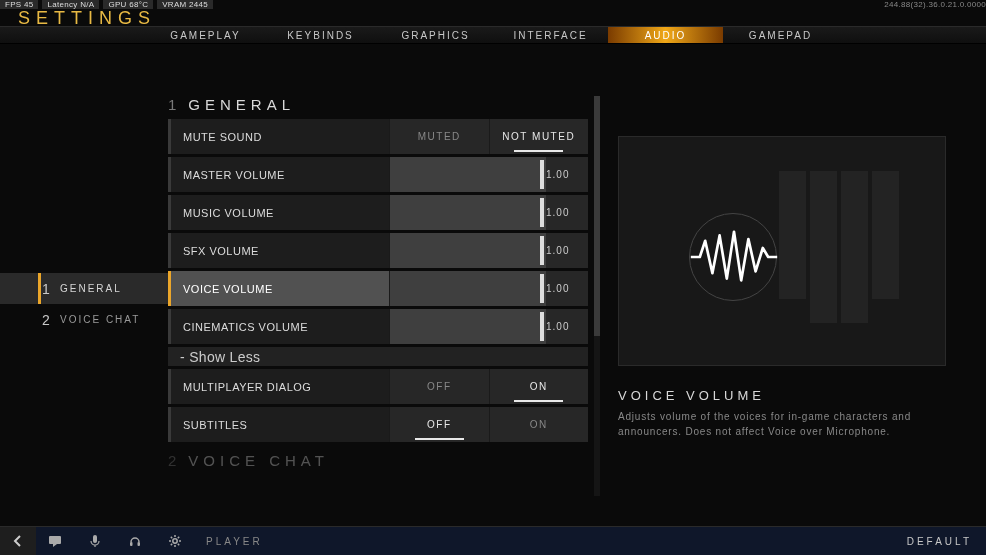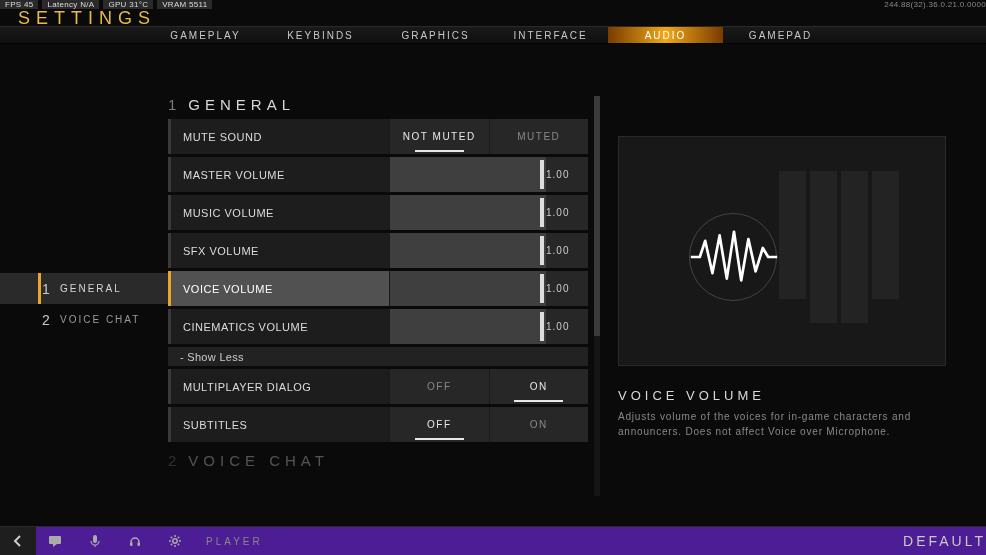--- a/index.html
+++ b/index.html
@@ -29,52 +29,52 @@
 .row-label{flex:0 0 218px;padding-left:12px;font-size:11px;letter-spacing:.5px;color:#dcdcdc}
 .row.sel .row-label{color:#fff}
 .toggle{flex:1;display:flex;height:100%}
 .toggle .opt{flex:1;display:flex;align-items:center;justify-content:center;background:#272727;font-size:10px;letter-spacing:1.5px;color:#888;cursor:pointer;position:relative;border-left:1px solid #1a1a1a}
 .toggle .opt.on{color:#e8e8e8}
 .toggle .opt.on::after{content:"";position:absolute;bottom:2px;left:25%;right:25%;height:2px;background:#e8e8e8}
 .slider{flex:1;display:flex;align-items:center;height:100%;background:#272727;padding-right:8px;border-left:1px solid #1a1a1a}
 .track{flex:1;height:100%;position:relative;background:linear-gradient(90deg,#3f3f3f 0%,#3f3f3f 100%)}
 .thumb{position:absolute;top:3px;bottom:3px;width:4px;background:#ddd;right:2px}
 .val{width:34px;text-align:left;font-size:10px;color:#ccc;letter-spacing:1px}
-.showless{height:19px;background:#222;display:flex;align-items:center;padding-left:12px;font-size:11px;color:#ccc;text-transform:none;cursor:pointer;letter-spacing:.3px}
+.showless{height:19px;background:#222;display:flex;align-items:center;padding-left:12px;font-size:14px;color:#ccc;text-transform:none;cursor:pointer;letter-spacing:.3px}
 .sec2{margin-top:10px;display:flex;align-items:baseline;gap:10px;opacity:.35}
 .scrollbar{position:absolute;right:-12px;top:48px;width:6px;height:400px;background:#151515}
 .scrollbar .handle{position:absolute;top:0;width:100%;height:240px;background:#3a3a3a}
 .detail{flex:1;padding:88px 40px 0 30px}
 .art{height:230px;background:#181818;position:relative;border:1px solid #2a2a2a;overflow:hidden}
 .sound-icon{position:absolute;left:70px;top:80px;width:90px;height:80px}
 .sound-circle{position:absolute;width:88px;height:88px;border:1px solid #444;border-radius:50%;top:-4px;left:0}
 .logo-stripes{position:absolute;right:46px;top:34px;width:120px;height:160px;display:flex;gap:4px;opacity:.15}
 .logo-stripes div{flex:1;background:#666}
 .logo-stripes div:nth-child(1){height:80%}
 .logo-stripes div:nth-child(2){height:95%}
 .logo-stripes div:nth-child(3){height:95%}
 .logo-stripes div:nth-child(4){height:80%}
 .detail-title{margin-top:22px;font-size:13px;letter-spacing:4px;color:#d8d8d8}
 .detail-desc{margin-top:6px;font-size:10px;letter-spacing:.8px;color:#888;line-height:1.5;text-transform:none}
-.bottombar{position:absolute;bottom:0;left:0;right:0;height:29px;background:#4c1d95;border-top:1px solid #2a2a2a;display:flex;align-items:center}
+.bottombar{position:absolute;bottom:0;left:0;right:0;height:29px;background:#0f172a;border-top:1px solid #2a2a2a;display:flex;align-items:center}
 .back{width:36px;height:100%;display:flex;align-items:center;justify-content:center;background:#1e1e1e;cursor:pointer;margin-right:12px}
 .bicons{display:flex;gap:26px;align-items:center}
 .bicon{width:14px;height:14px;color:#aaa;cursor:pointer;position:relative}
 .player{margin-left:24px;font-size:10px;letter-spacing:3px;color:#888;cursor:pointer}
-.default{margin-left:auto;font-size:14px;letter-spacing:3px;color:#c8c8c8;cursor:pointer}
+.default{margin-left:auto;margin-right:14px;font-size:10px;letter-spacing:3px;color:#c8c8c8;cursor:pointer}
 svg{display:block}
 </style>
 </head>
 <body>
 
 <div class="perfbar">
   <span class="chip">FPS 45</span>
   <span class="chip">Latency N/A</span>
-  <span class="chip">GPU 31°C</span>
-  <span class="chip">VRAM 5511</span>
+  <span class="chip">GPU 68°C</span>
+  <span class="chip">VRAM 2445</span>
   <span class="right">244.88(32).36.0.21.0.0000</span>
 </div>
 
 <div class="title">SETTINGS</div>
 
 <div class="tabs">
   <div class="tab">GAMEPLAY</div>
   <div class="tab">KEYBINDS</div>
   <div class="tab">GRAPHICS</div>
   <div class="tab">INTERFACE</div>
@@ -97,22 +97,22 @@
   <div class="main">
     <div class="sec-hdr">
       <span class="sec-num">1</span>
       <span class="sec-title">GENERAL</span>
     </div>
     <div class="rows">
 
       <div class="row">
         <div class="row-label">Mute Sound</div>
         <div class="toggle">
+          <div class="opt">MUTED</div>
           <div class="opt on">NOT MUTED</div>
-          <div class="opt">MUTED</div>
         </div>
       </div>
 
       <div class="row">
         <div class="row-label">Master Volume</div>
         <div class="slider">
           <div class="track">
               <div class="thumb"></div>
             </div>
           <div class="val">1.00</div>

